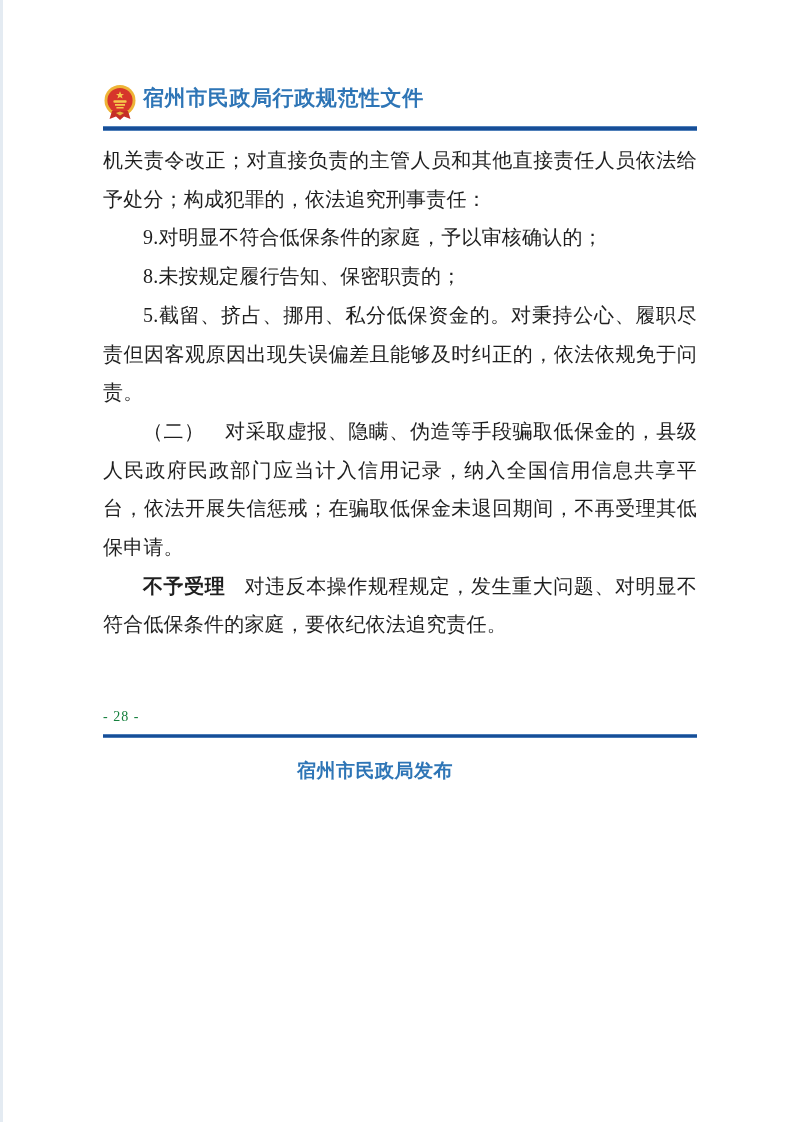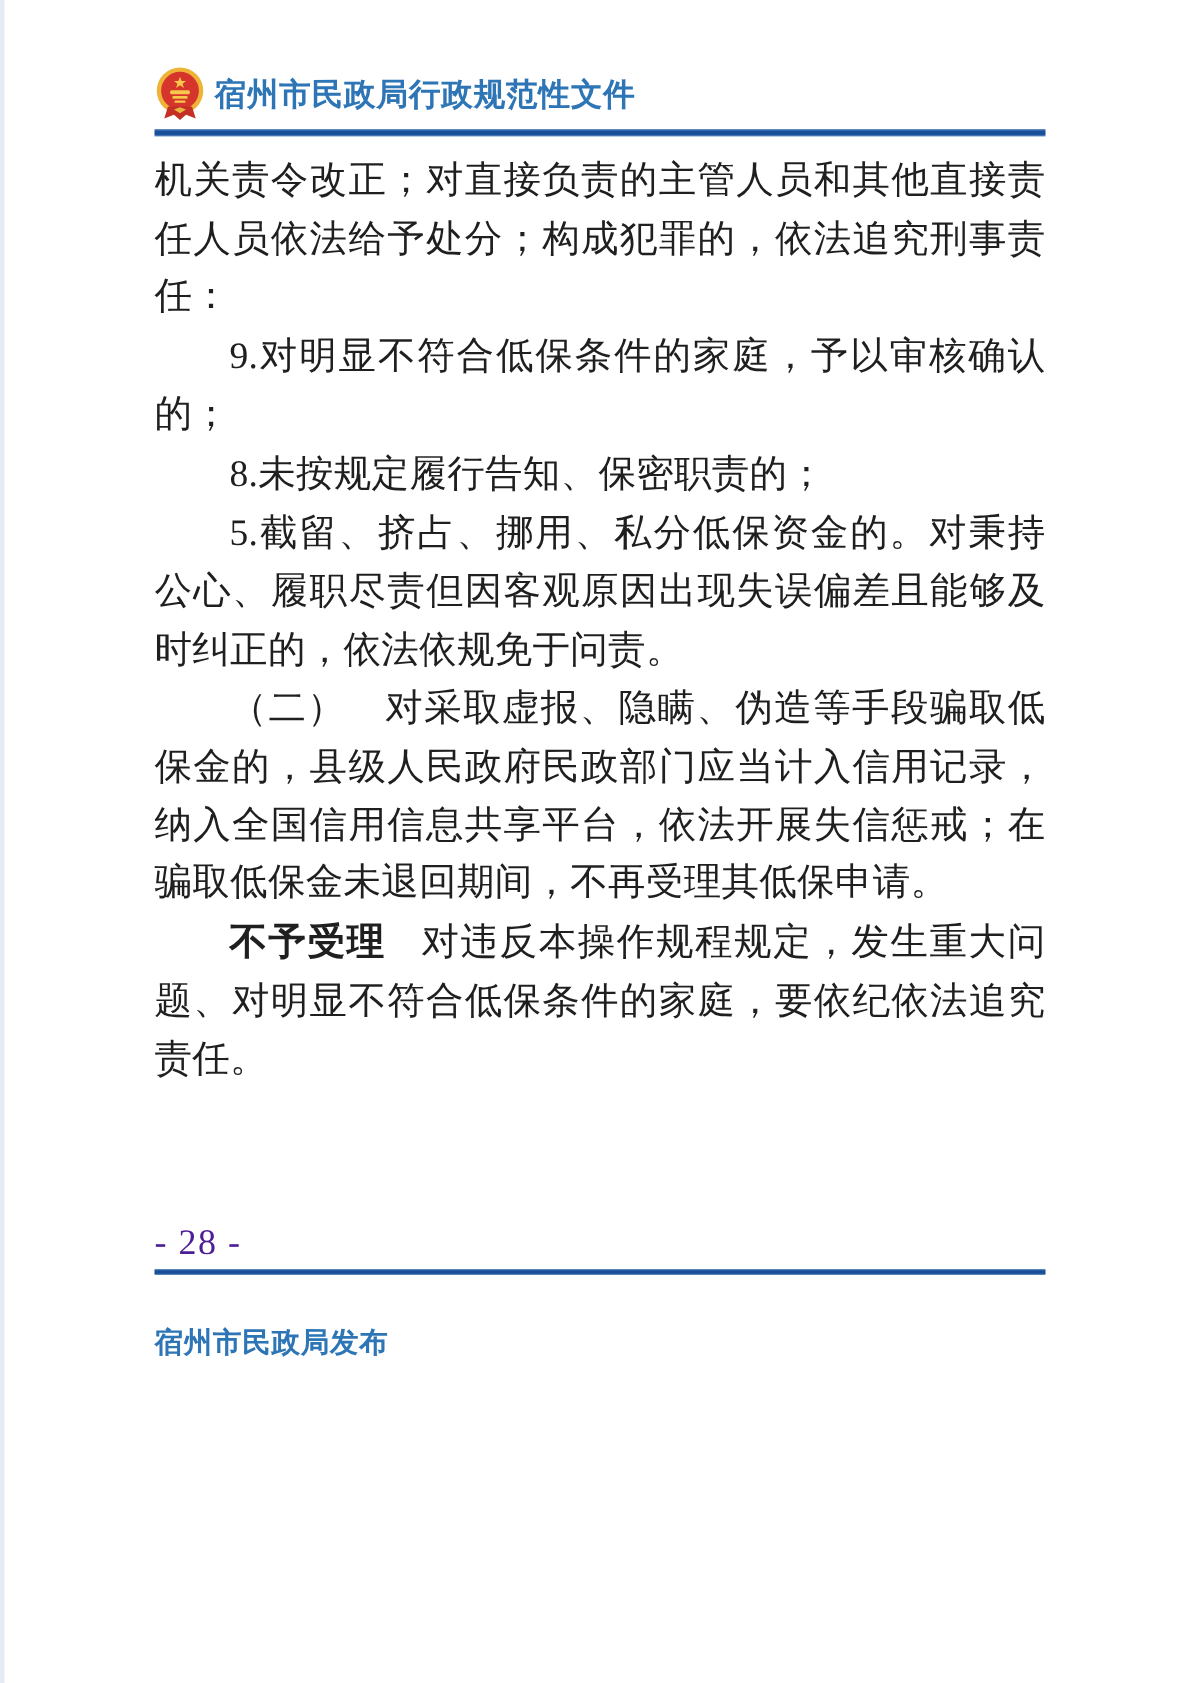--- a/index.html
+++ b/index.html
@@ -18,24 +18,24 @@
     width: 3px;
     background: #e4ebf2;
   }
   .content {
     position: absolute;
     left: 103px;
     top: 0;
     width: 594px;
   }
   .header-row {
-    margin-top: 44px;
+    margin-top: 84px;
     height: 38px;
     display: flex;
-    align-items: center;
+    align-items: flex-start;
   }
   .emblem {
     width: 34px;
     height: 38px;
     flex: 0 0 auto;
     display: inline-block;
     margin-right: 6px;
   }
   .header-title {
     font-family: "Liberation Sans", "DejaVu Sans", sans-serif;
@@ -48,45 +48,45 @@
   .rule {
     height: 5px;
     background: linear-gradient(to bottom, #6f9bcd 0%, #174e97 30%, #174e97 72%, #6f9bcd 100%);
   }
   .header-rule { margin-top: 4px; }
   .doc-body {
     margin-top: 10px;
     color: #1f1f1f;
   }
   .para {
-    font-size: 25px;
+    font-size: 20px;
     line-height: 38.7px;
     letter-spacing: 0.2px;
     text-align: justify;
     text-justify: inter-ideograph;
     text-indent: 2em;
   }
   .para.flush { text-indent: 0; }
   .lead {
     font-family: "Liberation Sans", "DejaVu Sans", sans-serif;
     font-weight: 700;
   }
   .lead:not(:empty) { margin-right: 0.95em; }
   .page-number {
-    margin-top: 90px;
-    font-size: 24px;
+    margin-top: 60px;
+    font-size: 14px;
     line-height: 26px;
     letter-spacing: 1px;
-    color: #4c1d95;
+    color: #15803d;
   }
   .footer-rule { margin-top: 4px; height: 4px; }
   .publisher {
-    margin-top: 32px;
+    margin-top: 20px;
     padding-right: 50px;
-    text-align: left;
+    text-align: center;
     font-family: "Liberation Sans", "DejaVu Sans", sans-serif;
     font-weight: 700;
     font-size: 19px;
     letter-spacing: 0.5px;
     color: #2e75b6;
   }
 </style>
 </head>
 <body>
 

